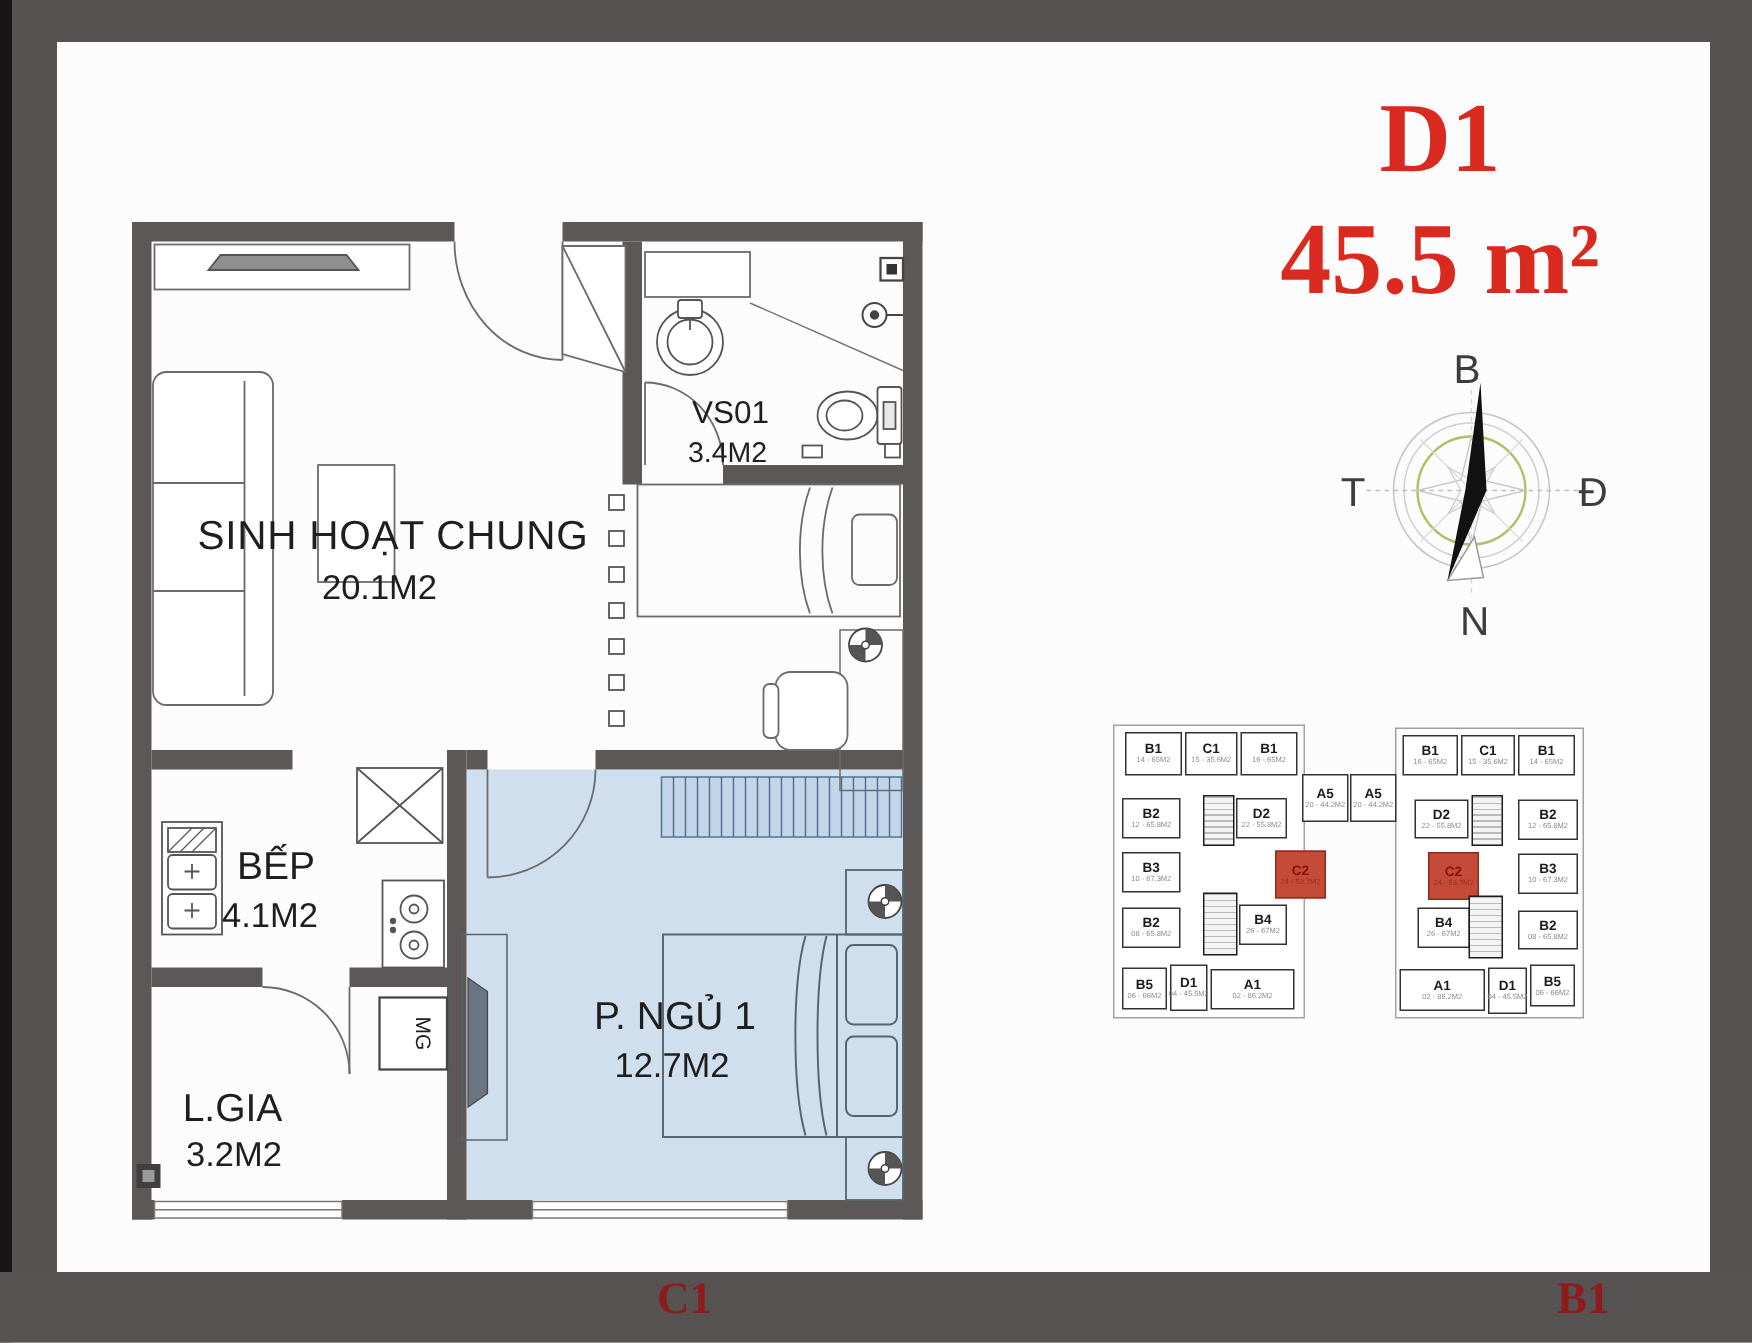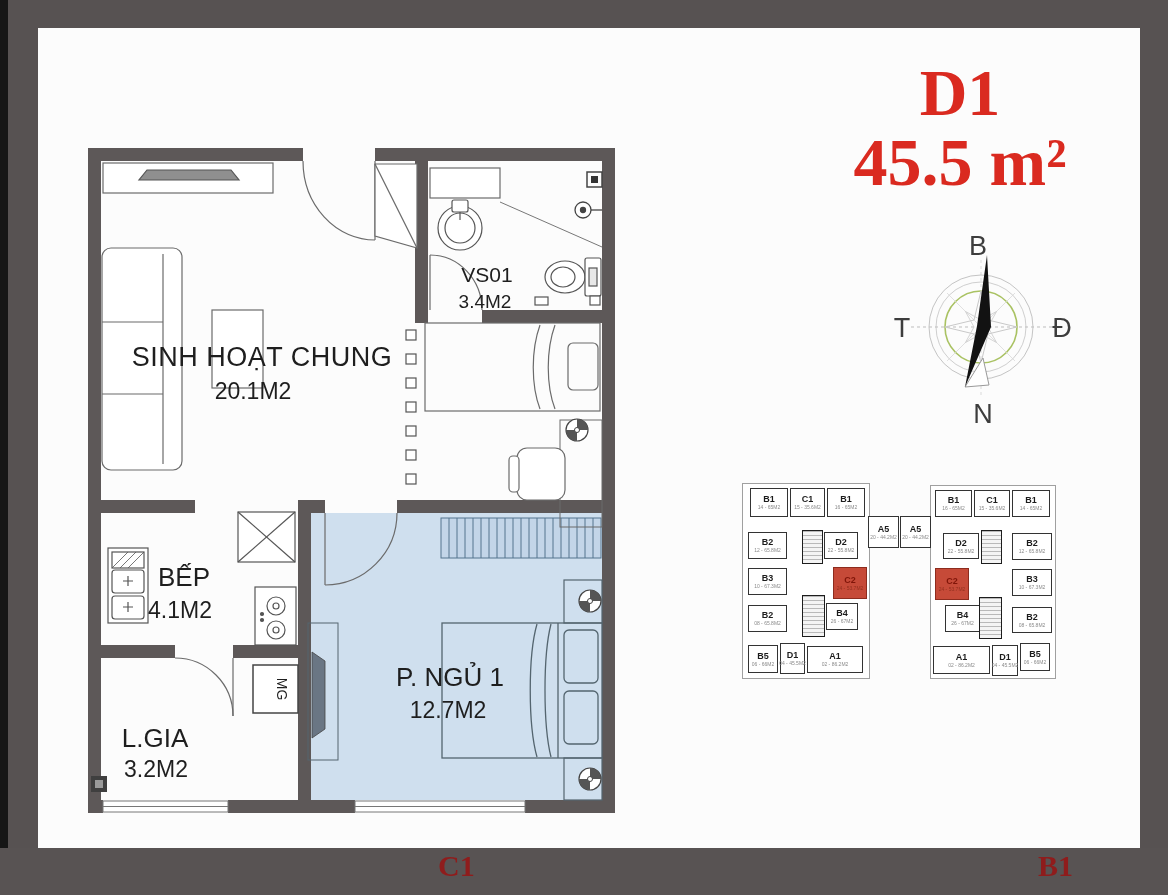--- a/index.html
+++ b/index.html
@@ -9,34 +9,34 @@
   .sheet{position:absolute;left:38px;top:28px;width:1102px;height:820px;background:#fcfcfc;}
 
   
   .floorplan{position:absolute;left:47px;top:112px;width:533px;height:680px;}
   .fp-label{font-family:"Liberation Sans",sans-serif;fill:#1e1e1e;}
 
   
   .title-block{position:absolute;left:742px;top:30px;width:360px;text-align:center;
                color:#da2a20;font-family:"Liberation Serif",serif;font-weight:bold;}
   .title-unit{font-size:66px;line-height:1.05;}
-  .title-area{font-size:68px;line-height:1.05;}
+  .title-area{font-size:68px;line-height:1.05;margin-top:10px;}
 
   
   .compass{position:absolute;left:848px;top:197px;width:192px;height:210px;}
   .compass text{font-family:"Liberation Sans",sans-serif;fill:#3d3d3d;font-size:27px;}
 
   
   .keyplan{position:absolute;left:700px;top:455px;width:335px;height:205px;}
   .kp-outline{position:absolute;border:1px solid #a0a0a0;background:#fff;}
   .kp-cell{position:absolute;box-sizing:border-box;border:1px solid #333;background:#fff;
            display:flex;flex-direction:column;align-items:center;justify-content:center;gap:1px;}
   .kp-cell .lab{font-size:9px;font-weight:bold;color:#1c1c1c;line-height:1;}
   .kp-cell .sub{font-size:5px;color:#8a8a8a;line-height:1;white-space:nowrap;}
-  .kp-cell.red{background:#c64a38;border-color:#8d2c1e;}
+  .kp-cell.red{background:#c64a38;border-color:#8d2c1e;margin-left:17px;}
   .kp-cell.red .lab{color:#801509;}
   .kp-cell.red .sub{color:#93301f;}
   .kp-core{position:absolute;box-sizing:border-box;border:1.5px solid #1d1d1d;
            background:repeating-linear-gradient(0deg,#f4f4f4 0 3px,#b9b9b9 3px 4px);}
 
   
   .footer-band{position:absolute;left:0;top:848px;width:1168px;height:47px;background:#585353;}
   .footer-label{position:absolute;top:1px;font-family:"Liberation Serif",serif;
                 font-weight:bold;font-size:30px;color:#8f1c1c;}
   .footer-c1{left:438px;}

